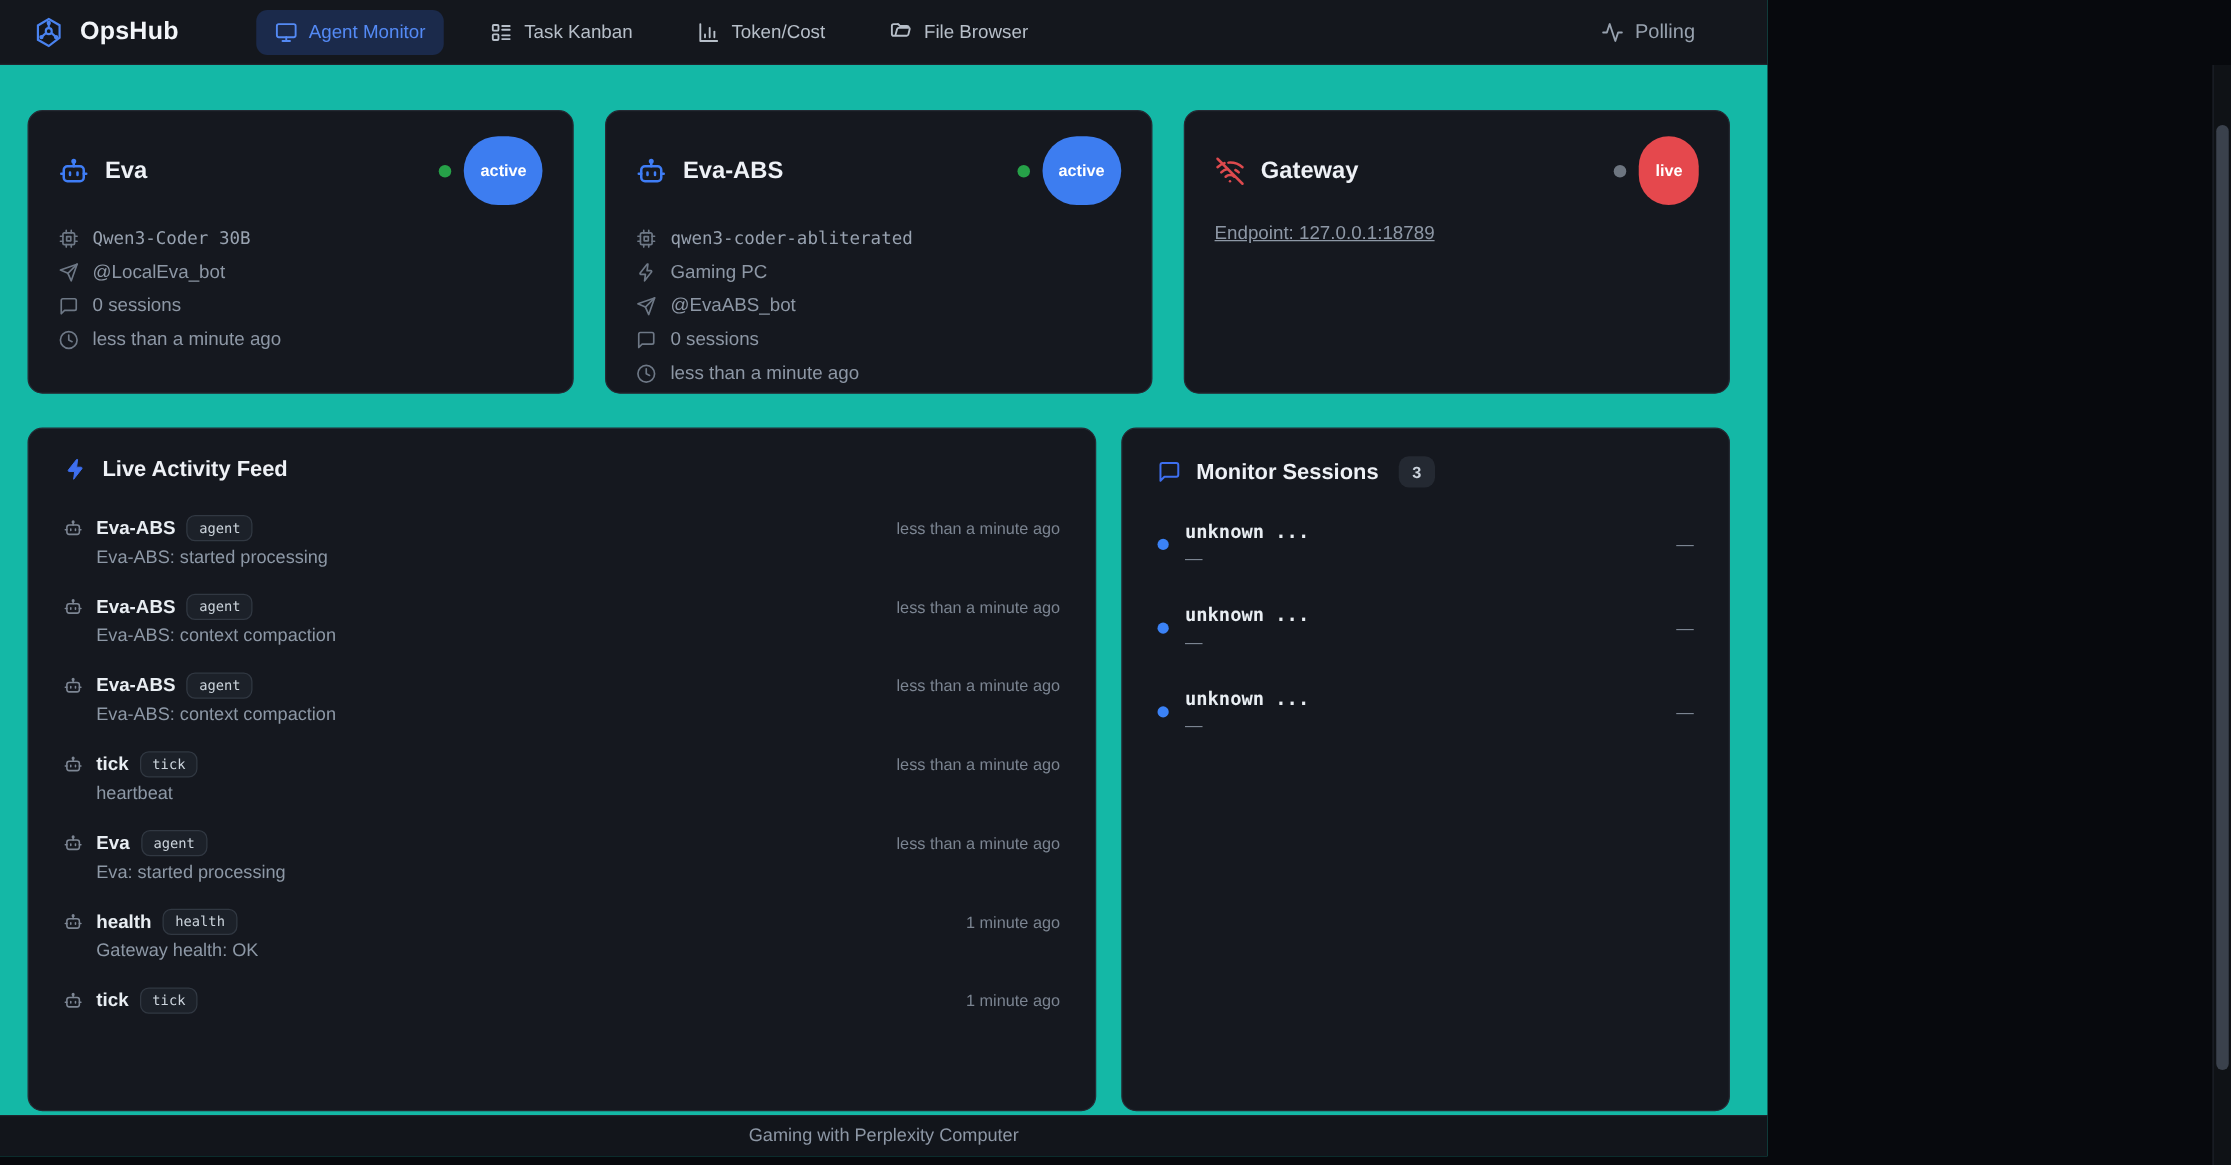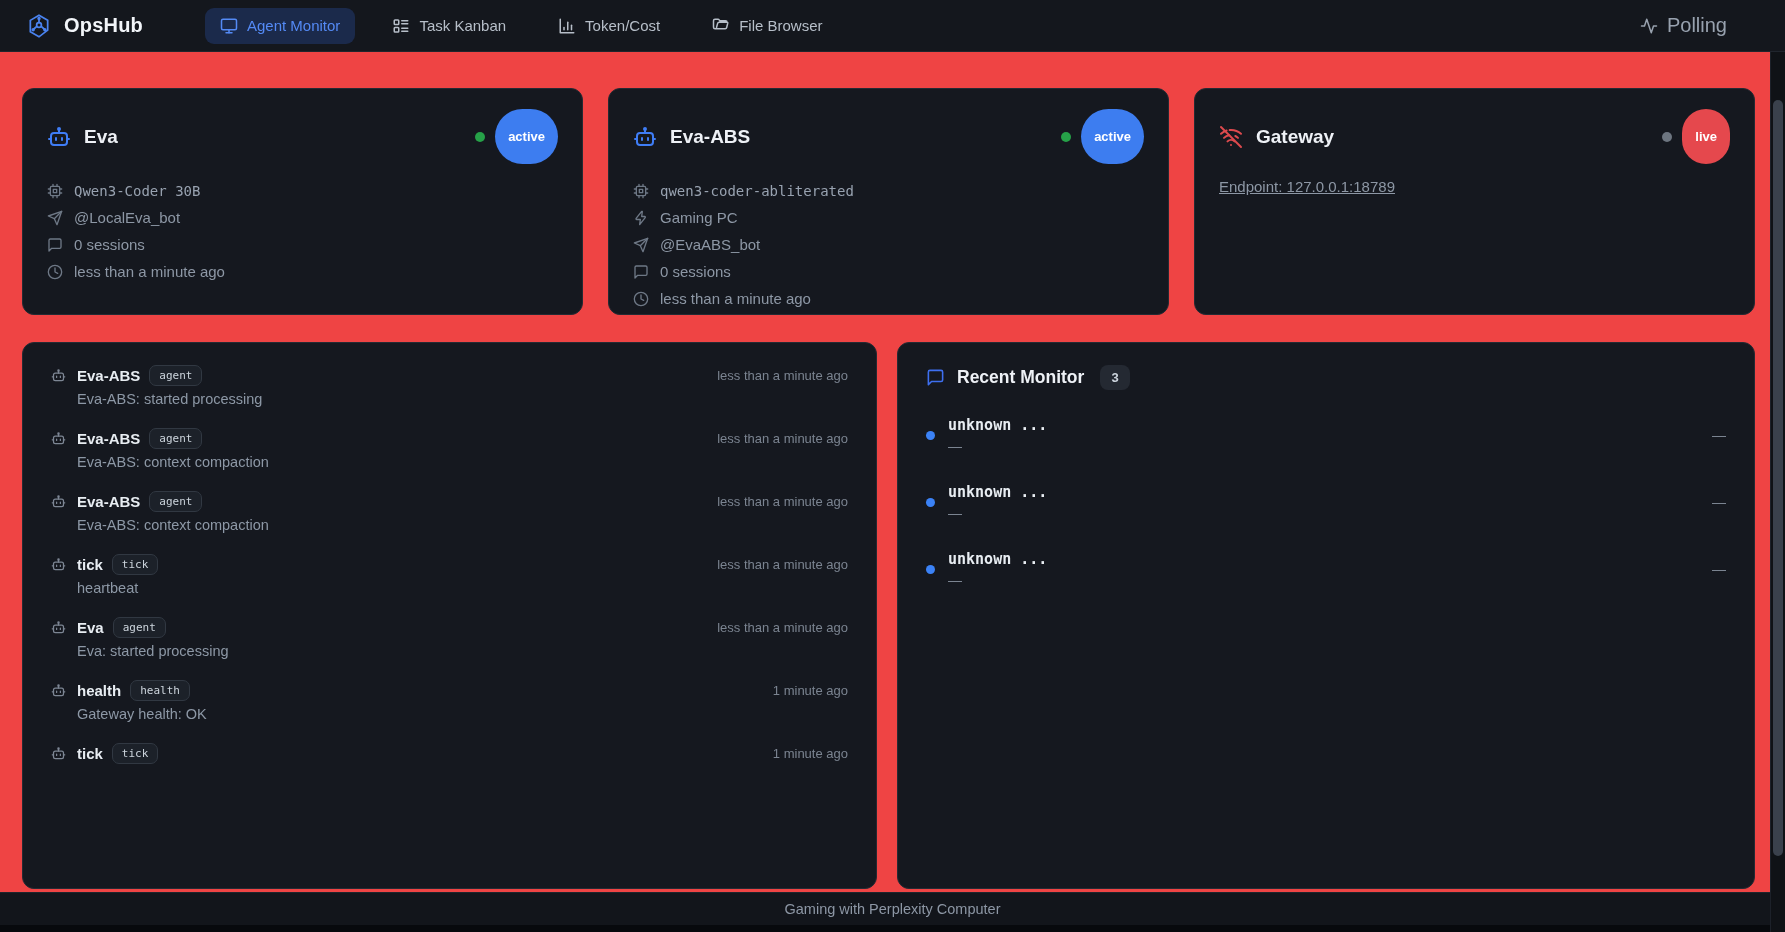--- a/index.html
+++ b/index.html
@@ -1,32 +1,32 @@
 <!DOCTYPE html>
 <html><head>
 <meta charset="utf-8">
 <style>
   * { margin:0; padding:0; box-sizing:border-box; }
   html,body { width:1785px; height:932px; overflow:hidden; background:#07090d;
     font-family:"Liberation Sans", sans-serif; }
-  .app { position:relative; width:1785px; height:925px; display:flex; flex-direction:column; background:#ef4444;justify-content:space-between; }
+  .app { position:relative; width:1414px; height:925px; display:flex; flex-direction:column; background:#14b8a6;justify-content:space-between; }
 
   
   header { height:52px; flex:0 0 auto; background:#14171d; border-bottom:1px solid #20252d;
     display:flex; align-items:center; padding:0 34px 0 26px; }
   .brand { display:flex; align-items:center; gap:12px; margin-right:46px; }
   .brand-logo { width:26px; height:26px; color:#4a83f0; display:flex; }
   .brand-title { font-size:20px; font-weight:bold; color:#f2f5f9; letter-spacing:.2px; }
   .tabs { display:flex; align-items:center; gap:22px; }
   .tab { display:flex; align-items:center; gap:9px; color:#b7bfc9; font-size:15px;
     padding:9px 15px; border-radius:9px; cursor:pointer; white-space:nowrap; }
   .tab svg { width:18px; height:18px; }
   .tab.active { background:#1b2a4b; color:#548af5;margin-left:16px; }
   .polling { margin-left:auto; display:flex; align-items:center; gap:9px; color:#98a2af;
-    font-size:20px; padding-right:24px; }
+    font-size:16px; padding-right:24px; }
   .polling svg { width:18px; height:18px; }
 
   
   main { flex:1 1 auto; padding:36px 30px 0 22px; overflow:hidden; }
 
   .cards { display:grid; grid-template-columns:1fr 1fr 1fr; gap:25px; margin-bottom:27px; }
   .card { background:#15181f; border:1px solid #252a33; border-radius:12px;
     padding:20px 24px; height:227px; }
   .card-head { display:flex; align-items:center; }
   .card-head .bot-ic { width:24px; height:24px; color:#3f7df6; margin-right:13px; display:flex; }
@@ -340,20 +340,28 @@
             <span class="pill pill-red">live</span>
           </span>
         </div>
         <div class="endpoint">Endpoint: 127.0.0.1:18789</div>
       </div>
     </section>
 
     <section class="panels">
 
       <div class="panel">
+        <div class="panel-head">
+          <span class="ic-blue">
+              <svg width="19" height="19">
+                <use href="#i-zap-fill"></use>
+              </svg>
+            </span>
+          <span class="panel-title">Live Activity Feed</span>
+        </div>
         <div>
 
             <div class="fi">
               <div class="fi-top">
                 <span class="bot-sm">
                   <svg width="15" height="15">
                     <use href="#i-bot"></use>
                   </svg>
                 </span>
                 <span class="fi-name">Eva-ABS</span>
@@ -449,21 +457,21 @@
           </div>
       </div>
 
       <div class="panel">
         <div class="panel-head">
           <span class="ic-blue">
               <svg width="19" height="19">
                 <use href="#i-msg"></use>
               </svg>
             </span>
-          <span class="panel-title">Recent Monitor</span>
+          <span class="panel-title">Monitor Sessions</span>
           <span class="count-badge">3</span>
         </div>
         <div>
 
             <div class="sr">
               <span class="sr-dot"></span>
               <div>
                 <div class="sr-title">unknown ...</div>
                 <div class="sr-sub">—</div>
               </div>

